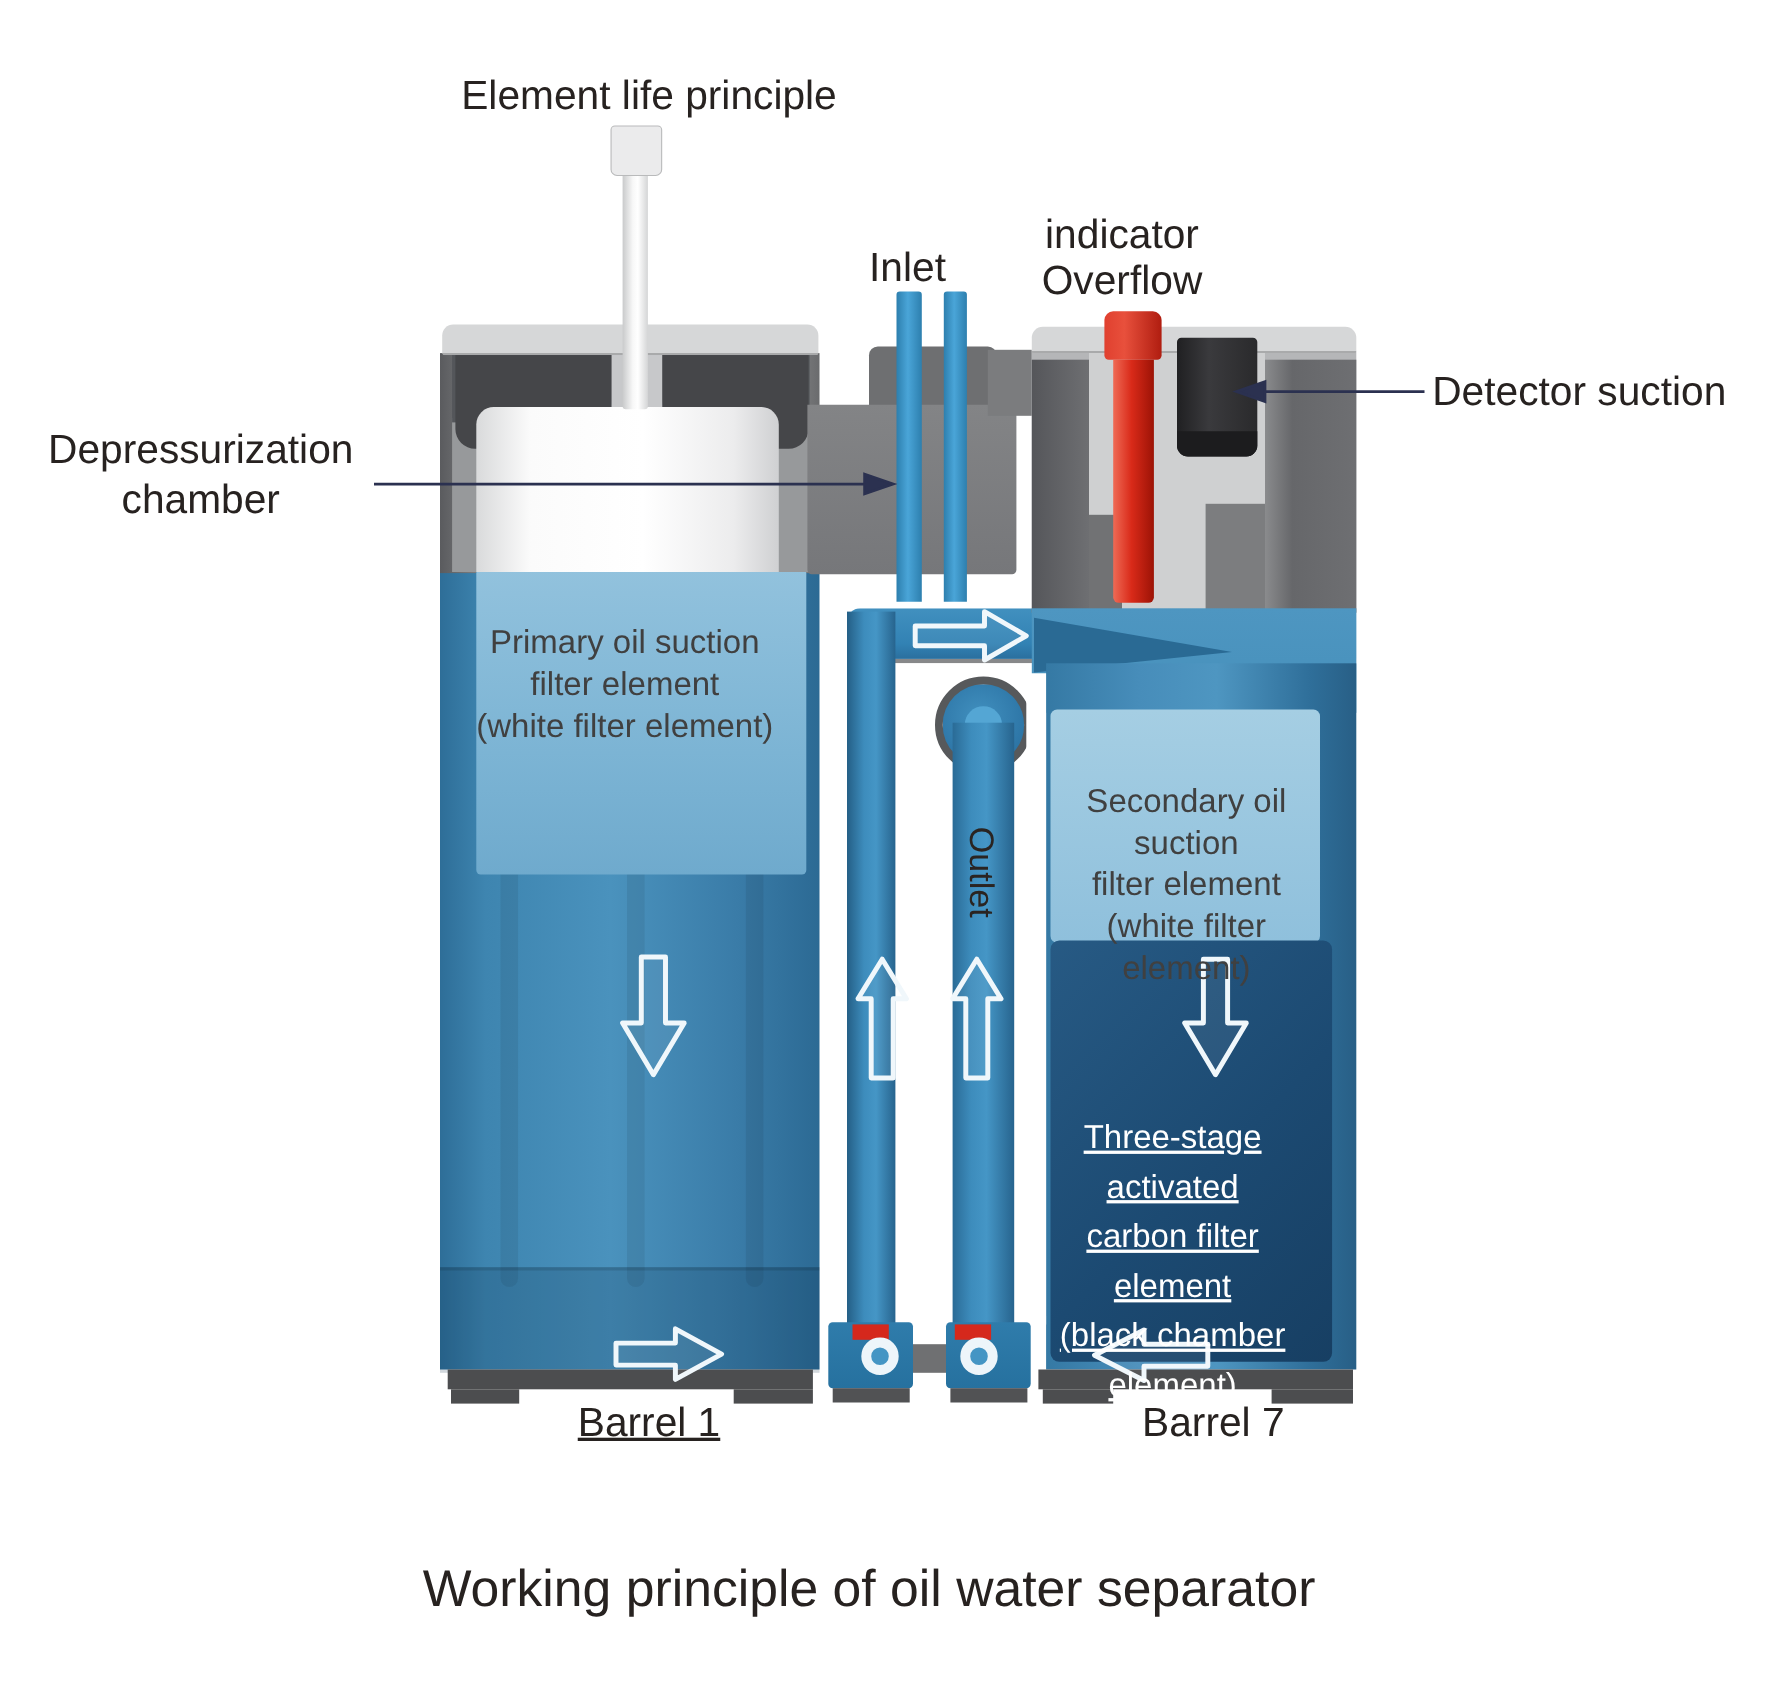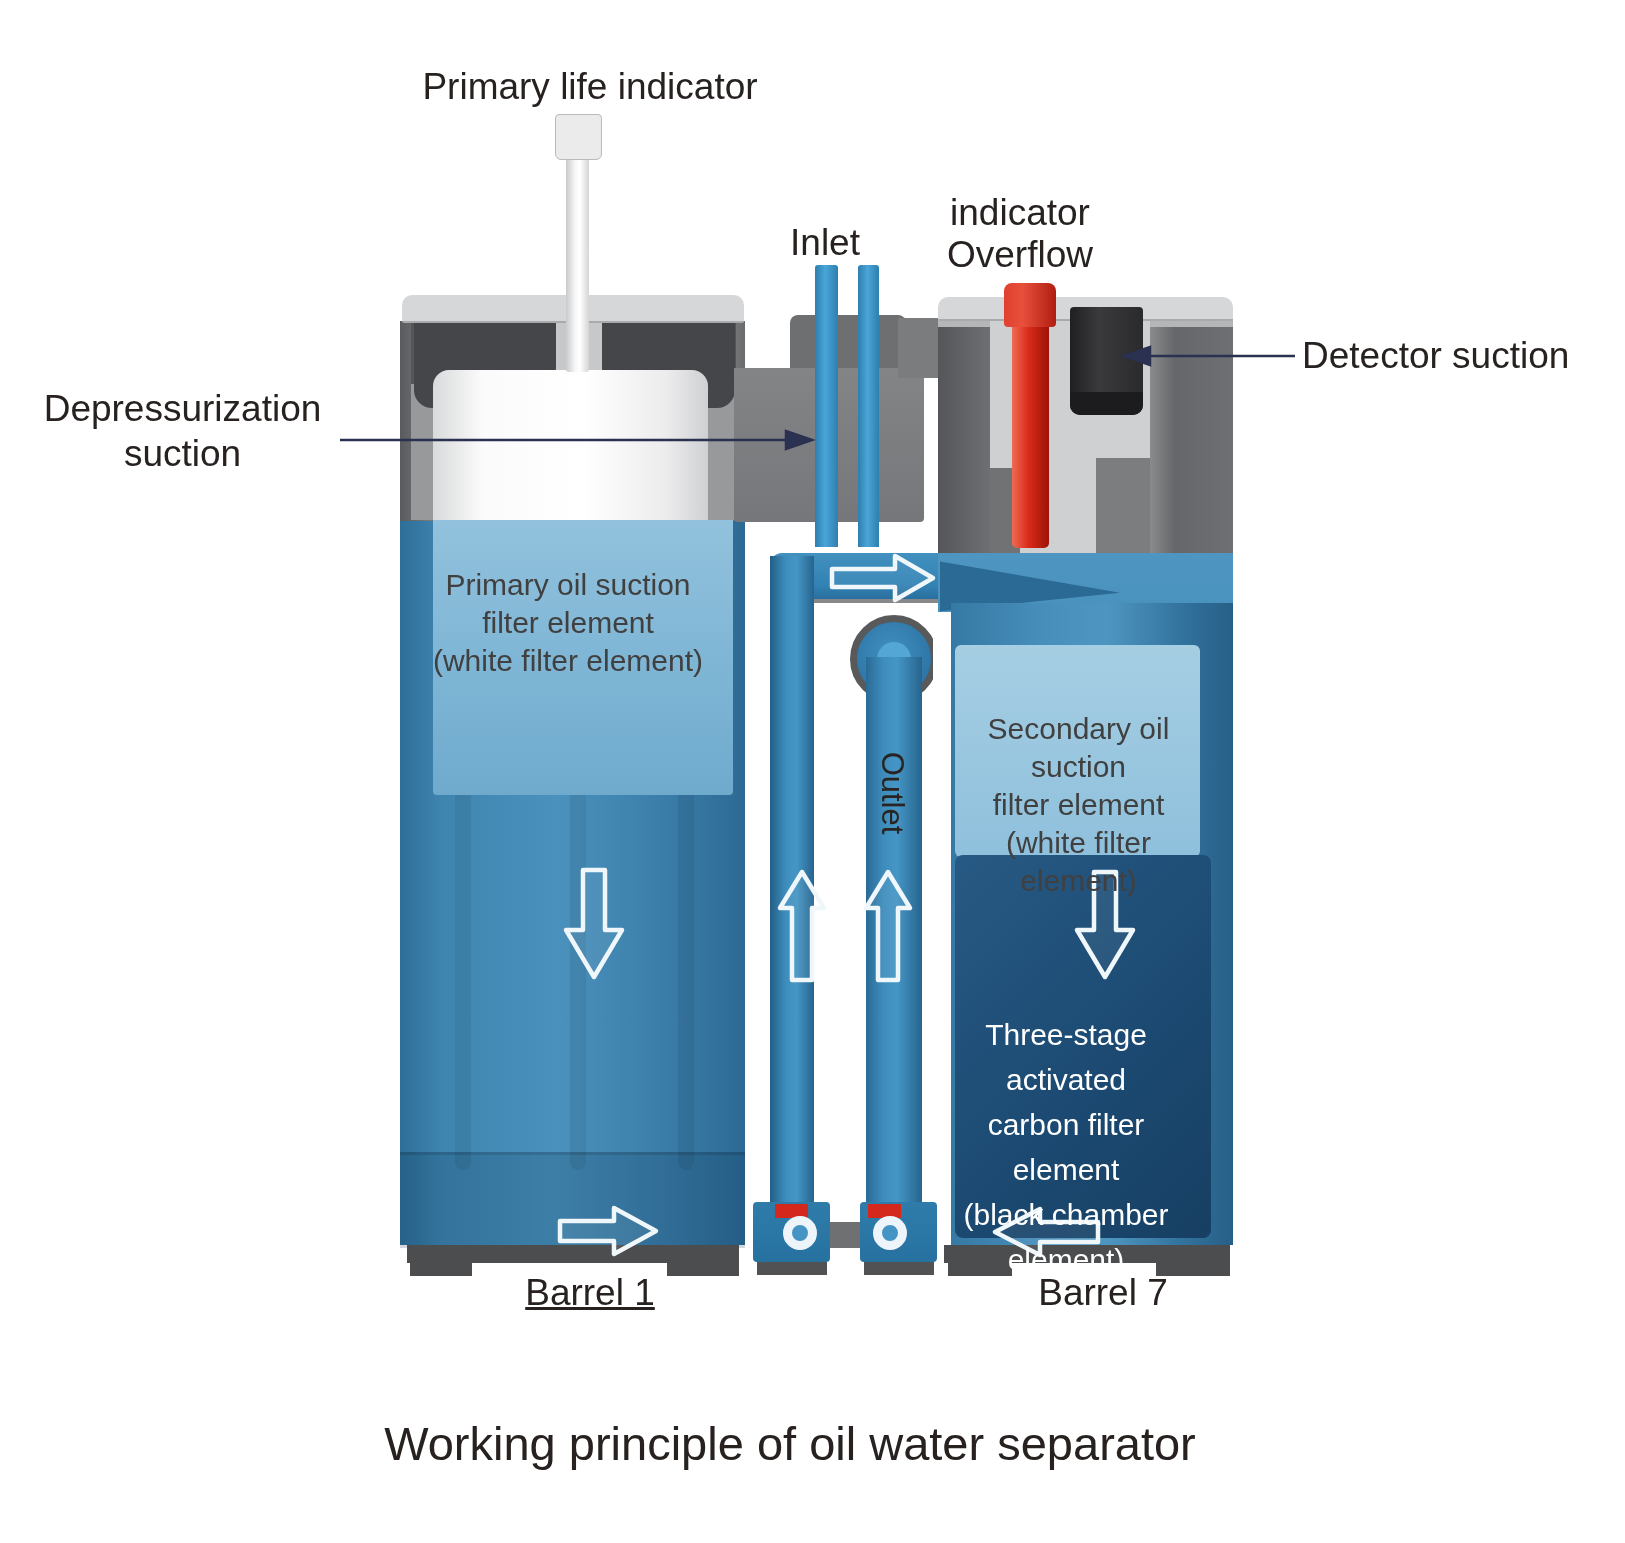--- a/index.html
+++ b/index.html
@@ -3,21 +3,21 @@
 <meta charset="utf-8">
 <style>
   html,body{margin:0;padding:0;background:#ffffff;}
   .stage{
     position:relative;width:1625px;height:1543px;background:#ffffff;
     font-family:"Liberation Sans","DejaVu Sans",sans-serif;overflow:hidden;
   }
   .abs{position:absolute;}
   .label{color:#272220;font-size:37px;line-height:42px;text-align:center;letter-spacing:0px;}
   .panel-text{font-size:30px;line-height:38px;text-align:center;color:#404040;}
-  .panel-text.white{color:#ffffff;line-height:45px;}
+  .panel-text.white{color:#ffffff;line-height:45px;text-decoration:underline;}
   .title{color:#272220;font-size:47px;text-align:center;}
   .outlet-label{color:#2a2421;font-size:31px;white-space:nowrap;
     transform:translate(-50%,-50%) rotate(90deg);}
   svg{position:absolute;left:0;top:0;pointer-events:none;}
 </style>
 </head>
 <body>
 
 <div class="stage">
 
@@ -141,29 +141,29 @@
     <div>Secondary oil suction</div>
     <div>filter element</div>
     <div>(white filter element)</div>
   </div>
   <div class="abs panel-text white" style="left:935px;top:1012px;width:262px;">
     <div>Three-stage activated</div>
     <div>carbon filter element</div>
     <div>(black chamber element)</div>
   </div>
 
-  <div class="abs label" style="left:370px;top:66px;width:440px;">Primary life indicator</div>
+  <div class="abs label" style="left:370px;top:66px;width:440px;">Element life principle</div>
   <div class="abs label" style="left:725px;top:222px;width:200px;">Inlet</div>
   <div class="abs label" style="left:870px;top:192px;width:300px;">
     <div>indicator</div>
     <div>Overflow</div>
   </div>
   <div class="abs label" style="left:1302px;top:335px;width:280px;text-align:left;">Detector suction</div>
   <div class="abs label" style="left:20px;top:386px;width:325px;line-height:45px;">
     <div>Depressurization</div>
-    <div>suction</div>
+    <div>chamber</div>
   </div>
   <div class="abs outlet-label" style="left:892px;top:793px;">Outlet</div>
   <div class="abs label" style="left:490px;top:1272px;width:200px;text-decoration:underline;">Barrel 1</div>
   <div class="abs label" style="left:1003px;top:1272px;width:200px;">Barrel 7</div>
   <div class="abs title" style="left:300px;top:1416px;width:980px;">Working principle of oil water separator</div>
 
 </div>
 
 </body></html>

